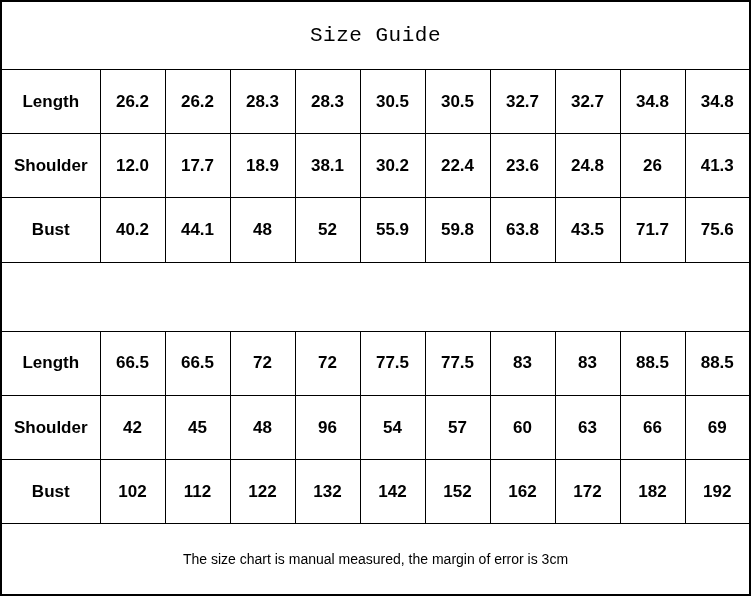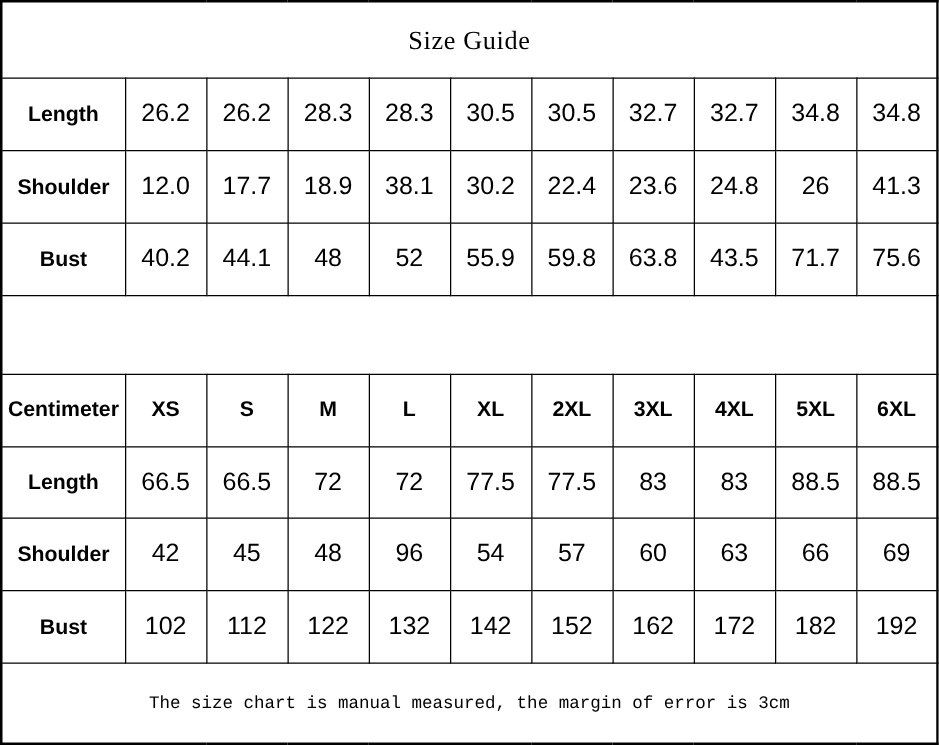--- a/index.html
+++ b/index.html
@@ -28,38 +28,38 @@
     vertical-align: middle;
     font-size: 17px;
     padding: 0;
     overflow: hidden;
     color: #000000;
   }
   .size-guide th {
     font-weight: bold;
   }
   .size-guide td.value-cell {
-    font-weight: normal;
-    font-size: 20px;
+    font-weight: bold;
+    font-size: 17px;
   }
   tr.title-row td {
-    font-family: Liberation Serif, serif;
+    font-family: Liberation Mono, monospace;
     font-size: 21px;
     font-weight: 400;
     height: 55px;
     letter-spacing: 0.5px;
   }
   tr.data-row {
     height: 53px;
   }
   tr.spacer-row td {
     height: 56px;
   }
   tr.footer-row td {
-    font-family: Liberation Mono, monospace;
+    font-family: Liberation Sans, sans-serif;
     font-size: 14px;
     font-weight: 400;
     height: 57px;
   }
 </style>
 </head>
 <body>
 
 <table class="size-guide">
   <colgroup>
@@ -112,33 +112,20 @@
     <td class="value-cell">63.8</td>
     <td class="value-cell">43.5</td>
     <td class="value-cell">71.7</td>
     <td class="value-cell">75.6</td>
   </tr>
 
   <tr class="spacer-row">
     <td colspan="11"></td>
   </tr>
 
-  <tr class="data-row">
-    <th>Centimeter</th>
-    <th>XS</th>
-    <th>S</th>
-    <th>M</th>
-    <th>L</th>
-    <th>XL</th>
-    <th>2XL</th>
-    <th>3XL</th>
-    <th>4XL</th>
-    <th>5XL</th>
-    <th>6XL</th>
-  </tr>
 
   <tr class="data-row">
     <th>Length</th>
     <td class="value-cell">66.5</td>
     <td class="value-cell">66.5</td>
     <td class="value-cell">72</td>
     <td class="value-cell">72</td>
     <td class="value-cell">77.5</td>
     <td class="value-cell">77.5</td>
     <td class="value-cell">83</td>

